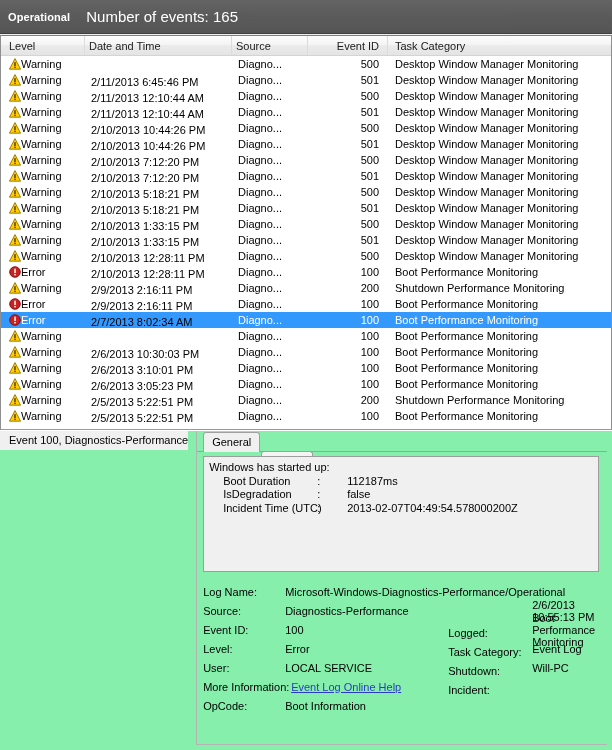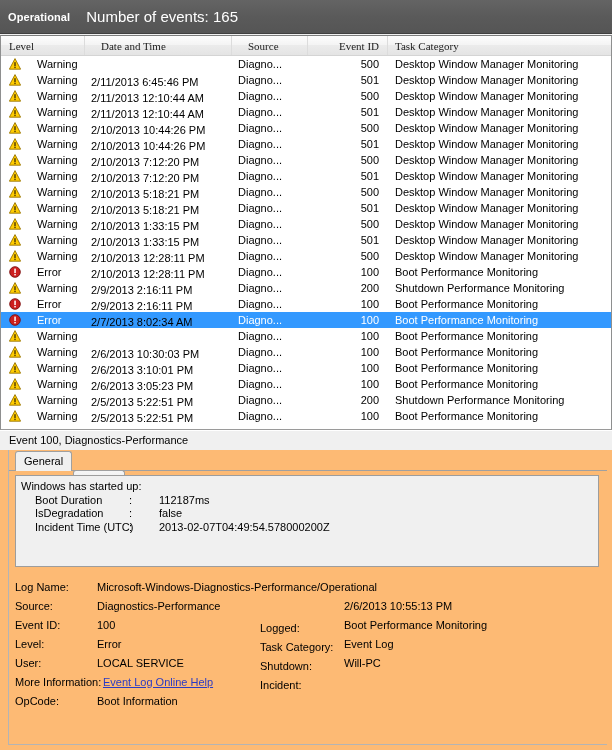--- a/index.html
+++ b/index.html
@@ -68,25 +68,24 @@
     border-bottom: 1px solid #d4d4d4;
     box-sizing: border-box;
     font-size: 11px;
     color: #202020;
     user-select: none;
   }
   .gh-cell {
     display: flex;
     align-items: center;
     box-sizing: border-box;
-    padding: 0 16px;
+    padding: 0 4px;
     border-right: 1px solid #dcdcdc;
     white-space: nowrap;
     overflow: hidden;
-    font-family: Liberation Serif, serif;
   }
   .gh-cell.right { justify-content: flex-end; padding-right: 8px; }
   .gh-level   { width: 84px; padding-left: 8px; }
   .gh-date    { width: 147px; }
   .gh-source  { width: 76px; }
   .gh-eid     { width: 80px; }
   .gh-task    { flex: 1 1 auto; border-right: none; padding-left: 7px; }
 
   .rows { display: block; }
   .row {
@@ -103,42 +102,42 @@
     color: #ffffff;
   }
   .cell {
     box-sizing: border-box;
     padding: 0 5px;
     overflow: hidden;
     white-space: nowrap;
     display: flex;
     align-items: center;
   }
-  .c-level  { width: 84px; padding-left: 8px; gap: 16px; }
+  .c-level  { width: 84px; padding-left: 8px; gap: 0; }
   .c-date   { width: 147px; padding-left: 6px; margin-top: 36px; }
   .c-source { width: 76px; padding-left: 6px; }
   .c-eid    { width: 80px; justify-content: flex-end; padding-right: 9px; }
   .c-task   { flex: 1 1 auto; padding-left: 7px; }
 
   
   .ic {
     width: 12px;
     height: 12px;
     flex: 0 0 12px;
     position: relative;
     display: inline-block;
   }
   .ic svg { display: block; }
 
   
   .detail-pane {
     flex: 1 1 auto;
-    background: #fdba74;
-    display: flex;
-    flex-direction: column;
+    background: #86efac;
+    display: flex;
+    flex-direction: row;
     box-sizing: border-box;
     border-top: 1px solid #ffffff;
     overflow: hidden;
   }
   .detail-title {
     height: 19px;
     line-height: 19px;
     font-size: 11px;
     padding-left: 9px;
     color: #000;
@@ -191,21 +190,21 @@
     left: 0; right: 0; bottom: 0;
     height: 1px;
     background: #a0a0a0;
     z-index: 1;
   }
 
   .msgbox {
     margin: 4px 8px 0 6px;
     border: 1px solid #9d9d9d;
     background: #f0f0f0;
-    height: 92px;
+    height: 116px;
     box-sizing: border-box;
     font-size: 11px;
     padding: 4px 5px;
     overflow: hidden;
     position: relative;
   }
   .msg-line { white-space: pre; line-height: 13.5px; }
   .msg-kv { display: flex; line-height: 13.5px; }
   .msg-kv .k { width: 108px; padding-left: 14px; box-sizing: border-box; white-space: nowrap; }
   .msg-kv .sep { width: 30px; }

